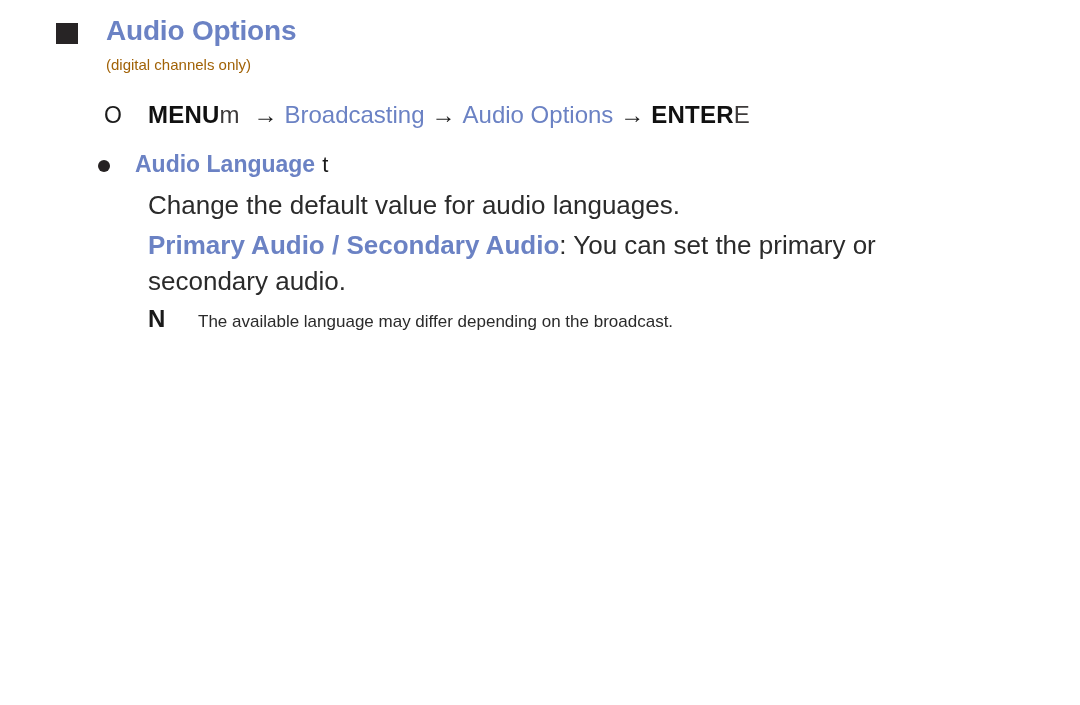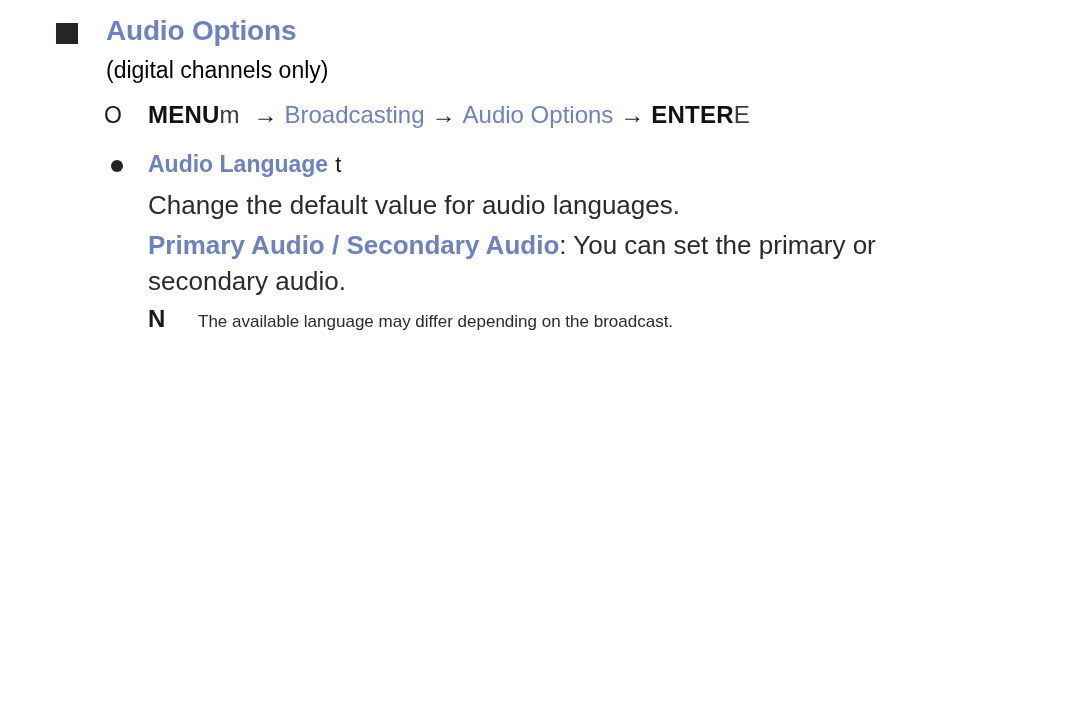--- a/index.html
+++ b/index.html
@@ -46,22 +46,22 @@
     line-height: 1.35;
     letter-spacing: -0.2px;
     white-space: nowrap;
   }
 
   
   .subtitle {
     position: absolute;
     left: 106px;
     top: 55px;
-    font-size: 23px;
-    color: #000000;
+    font-size: 15px;
+    color: #a16207;
     line-height: 1.35;
     white-space: nowrap;
   }
 
   
   .path-row {
     position: absolute;
     left: 104px;
     top: 99px;
     display: flex;
@@ -100,21 +100,21 @@
     padding: 0 7px;
     font-weight: normal;
   }
   .arrow-first {
     padding-left: 14px;
   }
 
   
   .bullet-row {
     position: absolute;
-    left: 104px;
+    left: 91px;
     top: 150px;
     display: flex;
     align-items: baseline;
     white-space: nowrap;
   }
   .dot-marker {
     width: 44px;
     flex: 0 0 auto;
     display: flex;
     align-items: center;

